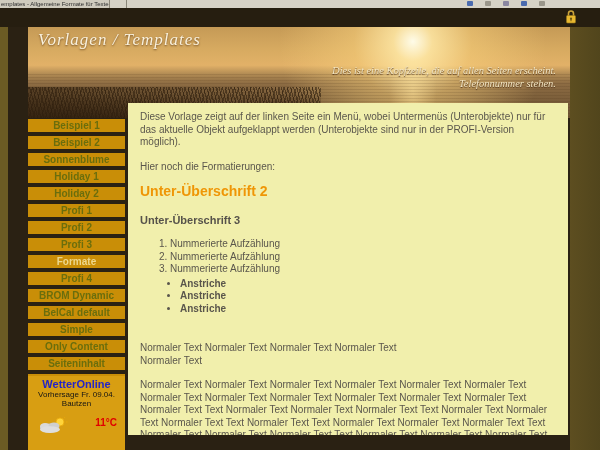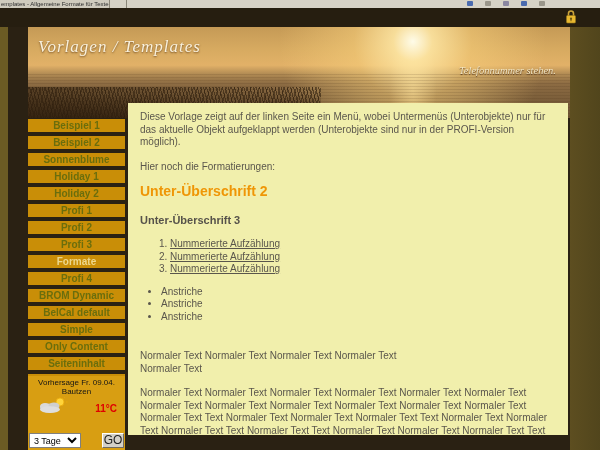--- a/index.html
+++ b/index.html
@@ -36,55 +36,55 @@
       linear-gradient(180deg,#c59a56 0%, #d8ab61 26%, #e2b168 42%, #b08a53 52%, #8d6c43 62%, #7b5e3a 80%, #6b5232 100%);
   }
   .header-image::before { content:""; position:absolute; left:0; top:52%; width:100%; height:48%;
       background:repeating-linear-gradient(180deg, rgba(70,46,22,0.14) 0 1px, rgba(0,0,0,0) 1px 3px); }
   .header-image::after { content:""; position:absolute; left:0; bottom:0; width:54%; height:34%;
       background:
         linear-gradient(90deg, rgba(46,30,13,0.55), rgba(46,30,13,0) 85%),
         repeating-linear-gradient(75deg, rgba(48,31,13,0.6) 0 1px, rgba(0,0,0,0) 1px 3px),
         repeating-linear-gradient(104deg, rgba(40,26,11,0.5) 0 1px, rgba(0,0,0,0) 1px 4px),
         linear-gradient(0deg, rgba(44,28,12,0.75), rgba(44,28,12,0) 80%); }
-  .site-title { position:absolute; left:10px; top:10px; z-index:2;
+  .site-title { position:absolute; left:10px; top:3px; z-index:2;
       font-family:"Liberation Serif", serif; font-style:italic; font-size:17px; letter-spacing:1px;
       color:#f9f1dd; text-shadow:0 1px 2px rgba(90,55,20,0.8); }
   .tagline { position:absolute; right:14px; top:37px; z-index:2; text-align:right;
       font-family:"Liberation Serif", serif; font-style:italic; font-size:10.5px; line-height:13px;
       color:#f4e7c4; text-shadow:0 1px 1px rgba(70,40,15,0.9); }
 
   
   .sidebar { position:absolute; left:20px; top:92px; width:97px; display:flex; flex-direction:column; gap:4px; }
   .sbtn { height:13px; background:#c98e07; color:#6a6e0d; font-size:10px; font-weight:bold;
           line-height:13px; text-align:center; cursor:pointer; overflow:hidden; }
   .sbtn.active { color:#ecd88e; }
 
   
   .widget { position:absolute; left:20px; top:349px; width:97px; height:74px; background:#d89e12; text-align:center; padding-top:2px; }
   .wbrand { font-size:11px; font-weight:bold; color:#2424c8; font-family:"Liberation Sans",sans-serif; letter-spacing:0; }
   .wline { font-size:8px; font-weight:normal; color:#151515; line-height:9px; }
-  .wrow { display:flex; align-items:flex-end; justify-content:space-between; padding:2px 8px 0 8px; height:18px; }
+  .wrow { display:flex; align-items:flex-start; justify-content:space-between; padding:2px 8px 0 8px; height:18px;margin-top:7px; }
   .wtemp { color:#e00000; font-size:10px; font-weight:bold; }
   .wcontrols { display:flex; align-items:center; justify-content:center; gap:21px; margin-top:19px; }
   .wselect { width:52px; height:15px; font-size:9px; font-family:"Liberation Sans",sans-serif;
              background:#fff; color:#000; border:1px solid #7f7f7f; }
   .wgo { width:22px; height:15px; font-size:12px; color:#222; background:#d4d0c8; line-height:11px;
          border:1px solid; border-color:#ffffff #6f6b63 #6f6b63 #ffffff; cursor:pointer; }
 
   
   .content { position:absolute; left:120px; top:76px; width:440px; height:332px; background:#f1efac;
              color:#5a564c; font-size:10px; line-height:12.5px; padding:8px 12px; overflow:hidden; }
   .content p { margin:0 0 12px 0; }
   .content .pre { white-space:pre-line;margin-top:27px; }
   .content h1 { font-size:21px; line-height:22px; color:#49463f; margin:4px 0 14px 0; }
   .content h2 { font-size:14px; color:#ef9606; margin:0 0 16px 0; }
   .content h3 { font-size:11px; color:#56524a; margin:0 0 12px 0; }
-  .content ol { margin:0 0 10px 30px;text-decoration:underline; }
-  .content ul { margin:0 0 12px 21px; list-style-type:disc; }
+  .content ol { margin:0 0 2px 30px; }
+  .content ul { margin:0 0 12px 40px; list-style-type:disc;font-weight:bold; }
   .content li { margin:0; }
 </style>
 </head>
 <body>
 
 <div id="chrome">
   <div class="tab">emplates - Allgemeine Formate für Texte - ...</div>
   <div class="tabstub"></div>
   <div class="chrome-icons">
     <span class="cicon ci1"></span>
@@ -105,20 +105,21 @@
 </div>
 
 <div id="leftmargin"></div>
 <div id="rightmargin"></div>
 
 <div id="page">
 
   <div class="header-image">
     <div class="site-title">Vorlagen / Templates</div>
     <div class="tagline">
+      <div>Dies ist eine Kopfzeile, die auf allen Seiten erscheint.</div>
       <div>Telefonnummer stehen.</div>
     </div>
   </div>
 
   <div class="sidebar">
     <div class="sbtn">Beispiel 1</div>
     <div class="sbtn">Beispiel 2</div>
     <div class="sbtn">Sonnenblume</div>
     <div class="sbtn">Holiday 1</div>
     <div class="sbtn">Holiday 2</div>
@@ -129,20 +130,21 @@
     <div class="sbtn">Profi 4</div>
     <div class="sbtn">BROM Dynamic</div>
     <div class="sbtn">BelCal default</div>
     <div class="sbtn">Simple</div>
     <div class="sbtn">Only Content</div>
     <div class="sbtn">Seiteninhalt</div>
     <div class="sbtn">rls-Beispiel 5</div>
   </div>
 
   <div class="widget">
+    <div class="wbrand">WetterOnline</div>
     <div class="wline">Vorhersage Fr. 09.04.</div>
     <div class="wline">Bautzen</div>
     <div class="wrow">
       <svg width="34" height="17" viewBox="0 0 34 17">
         <circle cx="24" cy="5" r="4" fill="#ffd43a" stroke="#e8a80a" stroke-width="0.8"></circle>
         <g stroke="#e8a80a" stroke-width="1">
             <line x1="24" y1="-1" x2="24" y2="0.5"></line>
             <line x1="30" y1="5" x2="31.5" y2="5"></line>
             <line x1="28.2" y1="0.8" x2="29.2" y2="-0.2"></line>
           </g>

